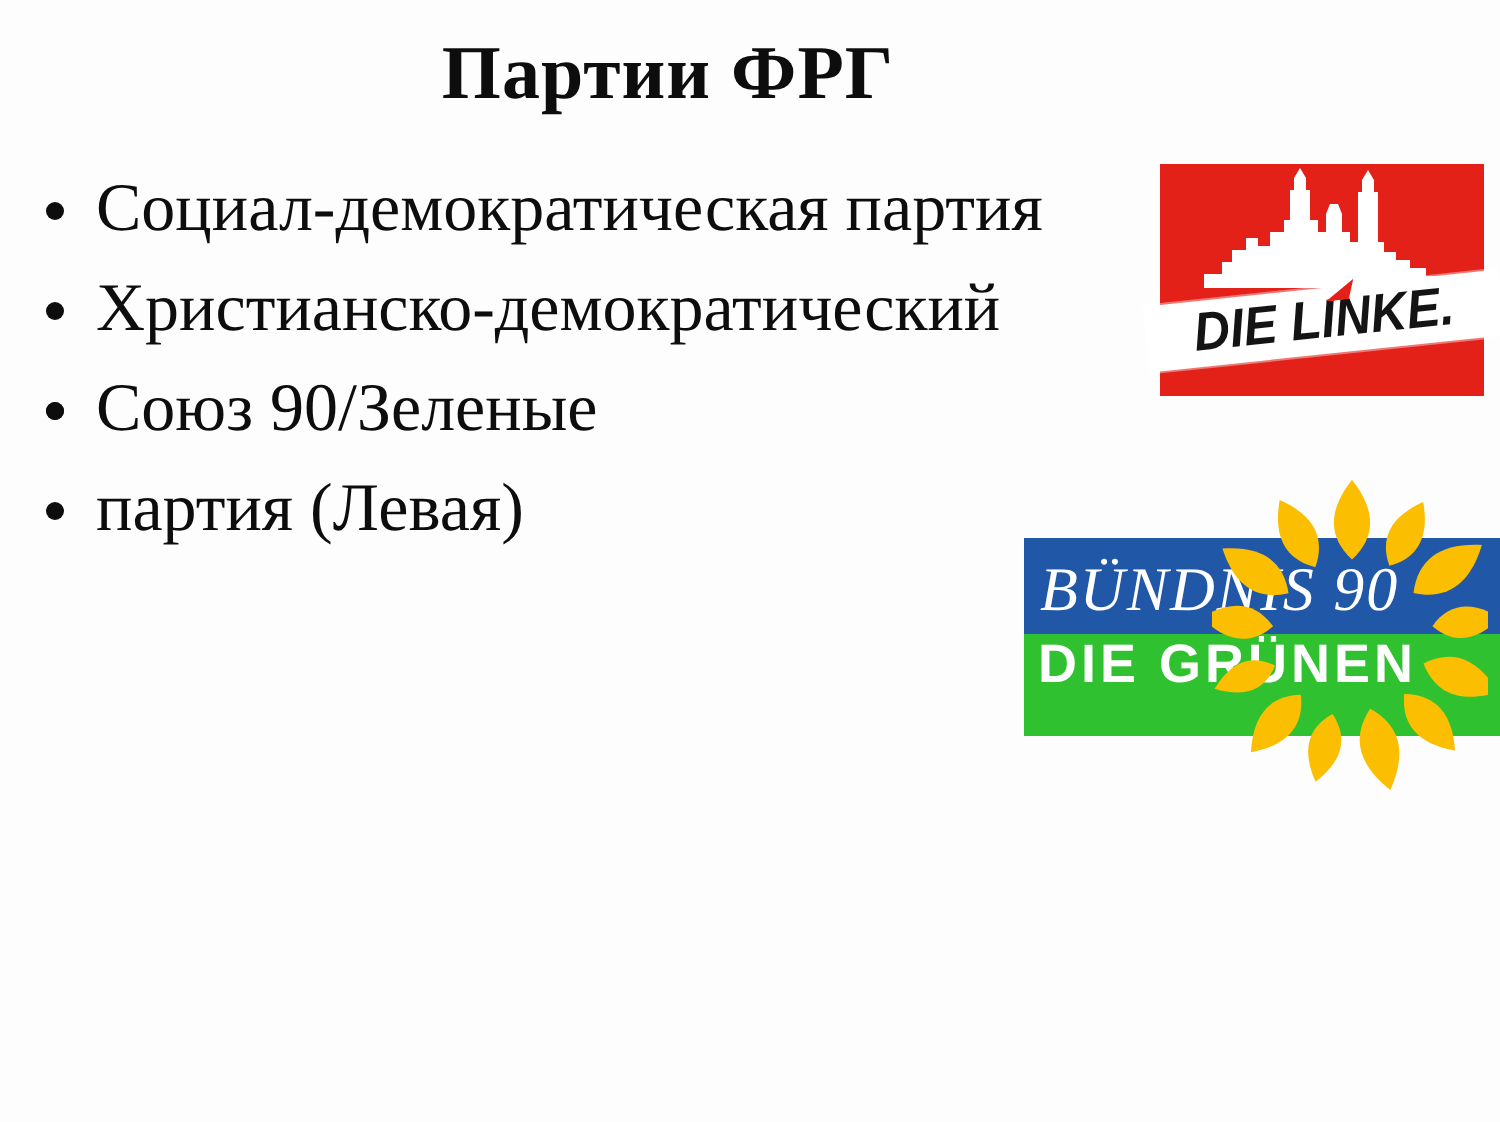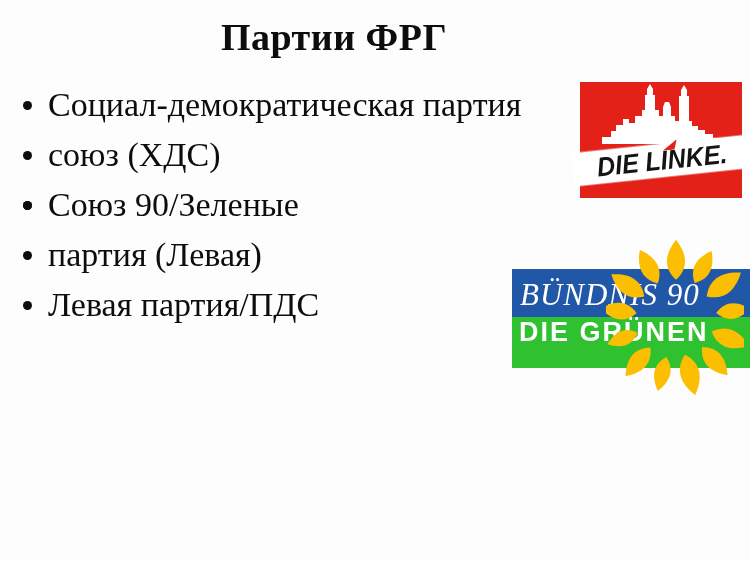--- a/index.html
+++ b/index.html
@@ -42,36 +42,32 @@
 
   <div class="slide-title">Партии ФРГ</div>
 
   <ul class="bullet-list">
     <li class="bullet-item">
       <span class="bullet-dot"></span>
       <span class="bullet-line">Социал-демократическая партия</span>
     </li>
     <li class="bullet-item">
       <span class="bullet-dot"></span>
-      <span class="bullet-line">союз (ХДС)</span>
+      <span class="bullet-line">Христианско-демократический</span>
     </li>
     <li class="bullet-item">
       <span class="bullet-dot"></span>
     </li>
     <li class="bullet-item">
       <span class="bullet-dot"></span>
       <span class="bullet-line">Союз 90/Зеленые</span>
     </li>
     <li class="bullet-item">
       <span class="bullet-dot"></span>
       <span class="bullet-line">партия (Левая)</span>
-    </li>
-    <li class="bullet-item">
-      <span class="bullet-dot"></span>
-      <span class="bullet-line">Левая партия/ПДС</span>
     </li>
   </ul>
 
   <div class="linke-logo">
     <svg class="linke-skyline" viewBox="0 0 162 116" xmlns="http://www.w3.org/2000/svg" aria-hidden="true">
       <path fill="#ffffff" d="M22,62 L22,55 L31,55 L31,49 L36,49 L36,43 L43,43 L43,37 L49,37
         L49,41 L55,41 L55,34 L62,34 L62,28 L65,28 L65,13 L67,13 L67,7 L70,2 L73,7 L73,13
         L75,13 L75,28 L79,28 L79,34 L83,34 L83,25 L85,20 L89,20 L91,25 L91,34 L95,34
         L95,39 L99,39 L99,14 L101,14 L101,8 L104,3 L107,8 L107,14 L109,14 L109,39
         L112,39 L112,44 L118,44 L118,48 L125,48 L125,52 L133,52 L133,56 L140,56 L140,62 Z"></path>

